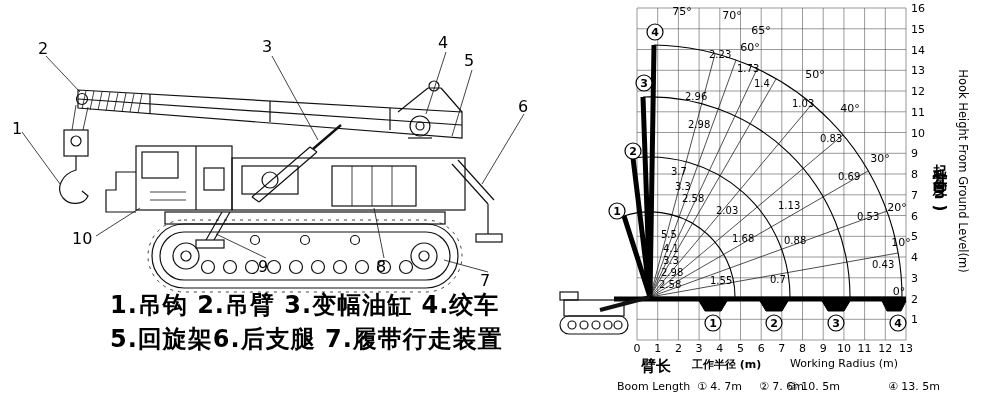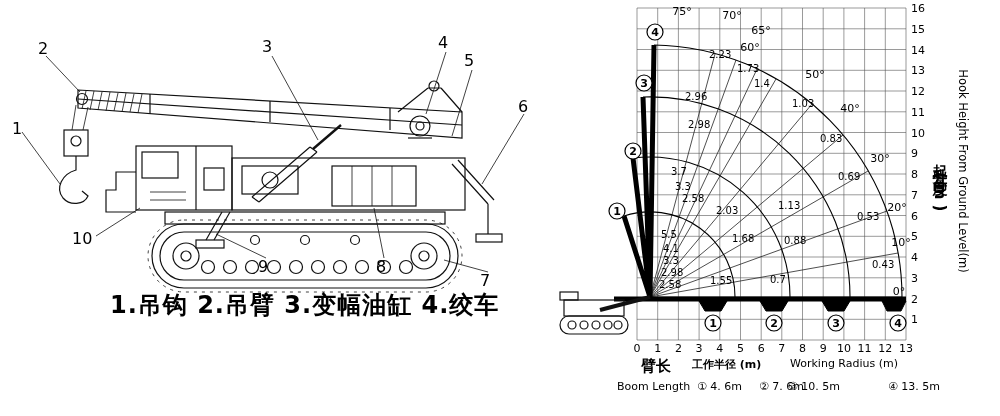--- a/index.html
+++ b/index.html
@@ -296,26 +296,27 @@
         <circle cx="836" cy="323" r="8" class="mcirc"></circle>
         <text x="836" y="326.5" class="mtext" text-anchor="middle">3</text>
         <circle cx="898" cy="323" r="8" class="mcirc"></circle>
         <text x="898" y="326.5" class="mtext" text-anchor="middle">4</text>
       </g>
   </g>
 </svg>
 
 <div class="legend">
   <div>1.吊钩 2.吊臂 3.变幅油缸 4.绞车</div>
+  <div>5.回旋架6.后支腿 7.履带行走装置</div>
 </div>
 
 <span class="axlab bold" style="left:641px;top:357px;font-size:15px">臂长</span>
 <span class="axlab bold" style="left:692px;top:357px">工作半径 (m)</span>
 <span class="axlab" style="left:790px;top:357px">Working Radius (m)</span>
 
 <span class="axlab" style="left:617px;top:380px">Boom Length</span>
-<span class="axlab" style="left:697px;top:380px">① 4. 6m</span>
+<span class="axlab" style="left:697px;top:380px">① 4. 7m</span>
 <span class="axlab" style="left:759px;top:380px">② 7. 6m</span>
 <span class="axlab" style="left:788px;top:380px">③ 10. 5m</span>
 <span class="axlab" style="left:888px;top:380px">④ 13. 5m</span>
 
 <div class="ycn">起升高度(m)</div>
 <div class="yen">Hook Height From Ground Level(m)</div>
 
 </body></html>

